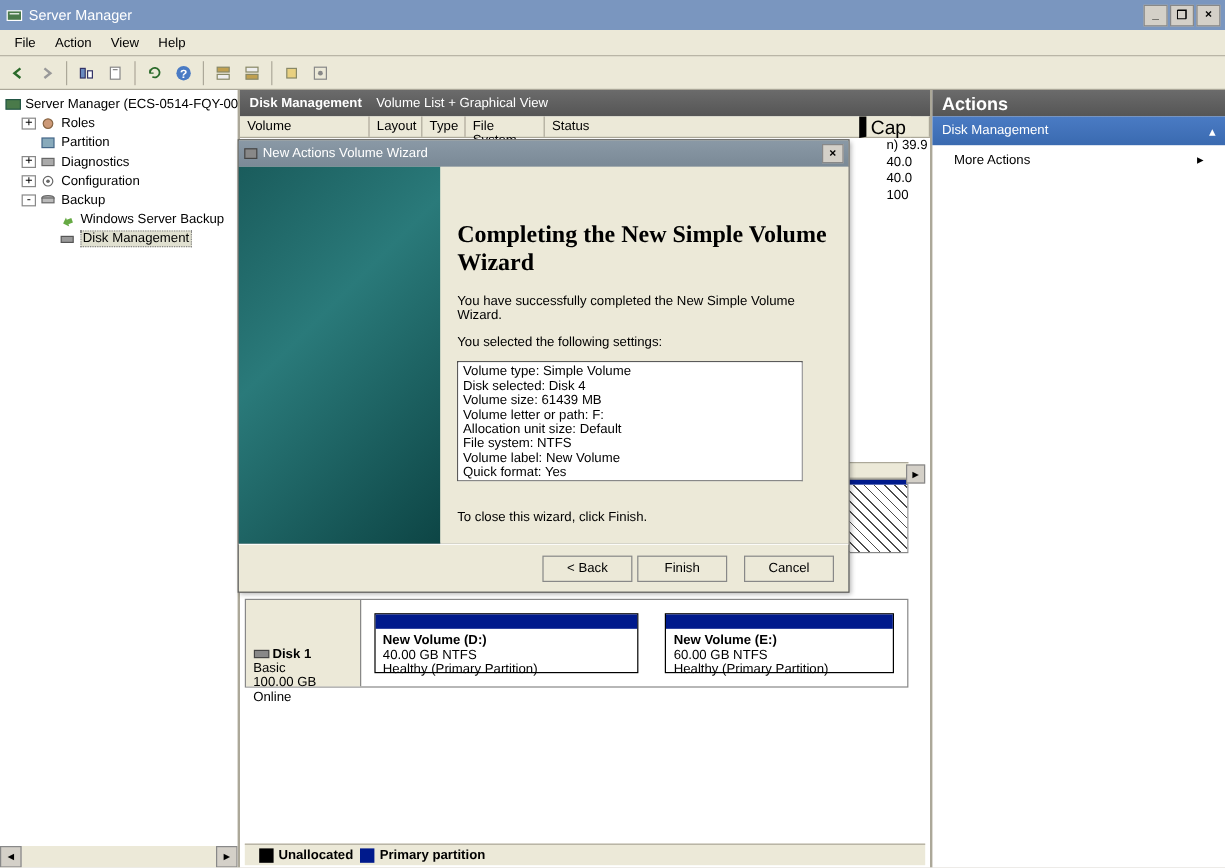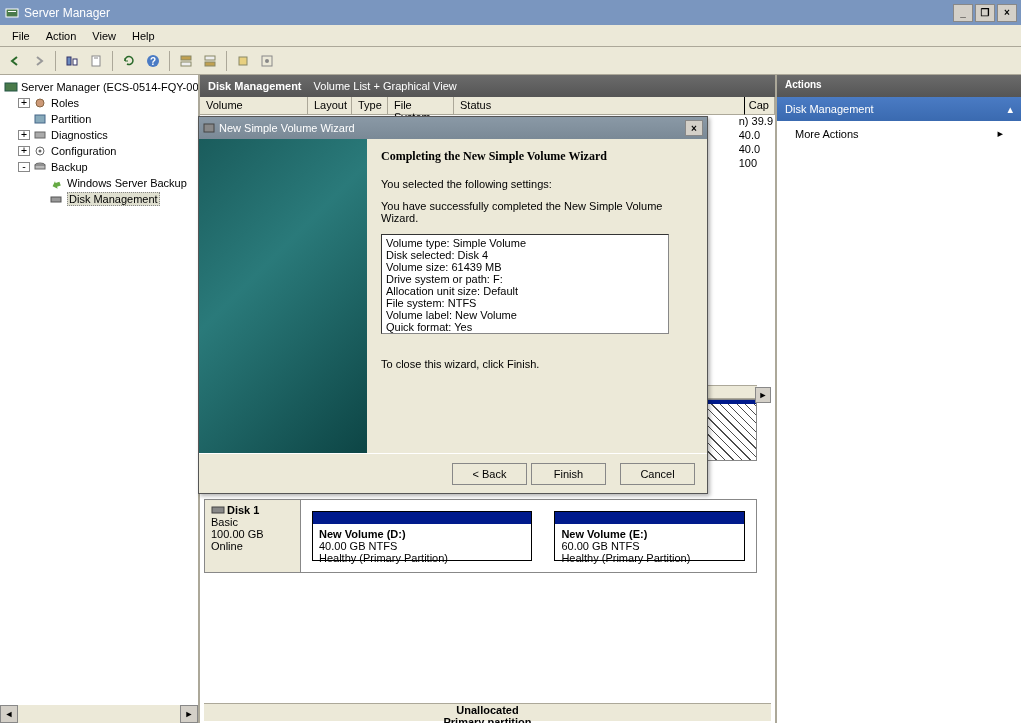--- a/index.html
+++ b/index.html
@@ -30,56 +30,56 @@
 .tnode .noexp { width:12px; margin-right:2px; }
 .tnode .nicon { width:16px; height:14px; margin-right:3px; display:inline-flex; align-items:center; justify-content:center;}
 .tnode.sel .lbl { background:#e0e0d0; border:1px dotted #888; padding:0 1px;}
 .indent0{padding-left:2px}.indent1{padding-left:16px}.indent2{padding-left:32px}
 
 .center { flex:1; background:#fff; position:relative; overflow:hidden;}
 .dm-header { height: 22px; background: linear-gradient(#6b6b6b,#555); color:#fff; display:flex; align-items:center; padding:0 8px; font-size:11px;}
 .dm-header .t { font-weight:bold; margin-right:12px;}
 .colhdr { height:18px; background:#ece9d8; border-bottom:1px solid #aca899; display:flex; font-size:11px;}
 .colhdr > div { border-right:1px solid #aca899; padding:2px 6px; }
-.capcol{ position:absolute; right:2px; top:22px; height:18px; background:#ece9d8; border-left:1px solid #000000; border-bottom:1px solid #aca899; padding:2px 4px; z-index:1; font-size:11px;}
+.capcol{ position:absolute; right:16px; top:22px; height:18px; background:#ece9d8; border-left:6px solid #000000; border-bottom:1px solid #aca899; padding:2px 4px; z-index:1; font-size:16px;}
 .caplist{ position:absolute; right:0; top:40px; font-size:11px; padding-right:2px; text-align:left; z-index:1; background:#fff;}
 .caplist div{height:14px;}
 .diskrow-icons{ position:absolute; left:4px; top:42px;}
 .diskrow-icons div{ height:14px; width:16px; display:flex; align-items:center;}
 .disk0-row{ height:66px; border:1px solid #888; display:flex; margin-bottom:2px;}
 .disk0-info{ width:96px; background:#ece9d8; border-right:1px solid #888; padding:4px 6px; font-size:11px;}
 .part-stripe{ height:4px; background:#001a8c;}
 .hatch{ flex:1; position:relative; background:#fff; overflow:hidden;}
 .hatch::before{content:"";position:absolute;inset:0;background:repeating-linear-gradient(45deg,#000 0,#000 1px,transparent 1px,transparent 6px);opacity:.7;}
 .disk1-row{ height:74px; border:1px solid #888; display:flex; background:#fff; }
 .disk1-info{ width:96px; background:#ece9d8; border-right:1px solid #888; padding:4px 6px; font-size:11px;}
 .partition{ flex:1; border:1px solid #000; margin:11px; padding:0;}
 .partition .pstripe{height:12px; background:#001a8c;}
 .partition .pbody{padding:4px 6px; font-size:11px;}
-.legend{ position:absolute; left:4px; bottom:2px; height:18px; border-top:1px solid #aca899; background:#ece9d8; right:4px; display:flex; align-items:center; padding:0 6px; font-size:11px; font-weight:bold;flex-direction:column;}
+.legend{ position:absolute; left:4px; bottom:2px; height:18px; border-top:1px solid #aca899; background:#ece9d8; right:4px; display:flex; align-items:center; padding:0 6px; font-size:11px; font-weight:bold;}
 .legend .sw{width:12px;height:12px;margin-right:4px;margin-left:6px;}
 .hscroll{position:absolute; left:0; right:0; bottom:0; height:18px; background:#ece9d8; display:flex;}
 .hscroll .thumb{flex:1;}
 .hscroll .sbtn{width:18px;border:1px solid #888;background:#d4d0c8;display:flex;align-items:center;justify-content:center;font-size:9px;}
 
 
 .actions { width: 246px; border-left:2px solid #aca899; background:#fff;}
-.actions .ahdr{height:22px; background:linear-gradient(#6b6b6b,#555); color:#fff; padding:4px 8px; font-weight:bold; font-size:10px;}
+.actions .ahdr{height:22px; background:linear-gradient(#6b6b6b,#555); color:#fff; padding:4px 8px; font-weight:bold; font-size:15px;}
 .actions .asub{height:24px; background:linear-gradient(#4a7bc4,#3a6ab0); color:#fff; padding:5px 8px; font-size:11px; display:flex; justify-content:space-between; align-items:center; cursor:pointer;}
 .actions .aitem{padding:6px 18px; font-size:11px; cursor:default;}
 
 
 .wizard{ position:absolute; left:198px; top:116px; width:510px; height:378px; background:#ece9d8; border:1px solid #555; box-shadow:2px 2px 4px rgba(0,0,0,.3); z-index:50;}
 .wiz-title{height:22px; background:linear-gradient(#8a99a6,#7a8996); color:#fff; display:flex; align-items:center; padding:0 4px; font-size:11px;}
 .wiz-title .spacer{flex:1;}
 .wiz-title .xbtn{width:18px;height:16px;background:#d4d0c8;border:1px solid #888;display:flex;align-items:center;justify-content:center;font-weight:bold;font-size:10px;color:#000;cursor:pointer;}
 .wiz-body{display:flex; height:314px;}
 .wiz-side{width:168px; background:linear-gradient(135deg,#1a5c5c 0%,#2a7a7a 40%,#0d4545 100%);}
 .wiz-main{flex:1; background:#ece9d8; padding:10px 14px; font-size:11px;}
-.wiz-main h2{font-size:12px; font-family:Tahoma; font-weight:bold; margin-bottom:14px;}
+.wiz-main h2{font-size:20px; font-family:Tahoma; font-weight:bold; margin-bottom:14px;margin-top:36px;}
 .wiz-main p{margin-bottom:10px;}
 .wiz-settings{ border:1px inset #888; background:#fff; height:100px; width:288px; overflow-y:scroll; padding:2px 4px; font-size:11px;}
 .wiz-btns{height:40px; display:flex; justify-content:flex-end; align-items:center; padding:0 12px; gap:4px; border-top:1px solid #fff; box-shadow: 0 -1px 0 #888;}
 .wiz-btns button{width:75px; height:22px; font-size:11px; background:#ece9d8; border:1px solid #888; cursor:pointer;}
 .wiz-btns button.gap{margin-left:10px;}
 .ptr{font-size:11px;}
 </style>
 </head>
 <body>
 
@@ -312,21 +312,21 @@
             <div style="flex:1;background:#fff;border-right:1px solid #888;"></div>
             <div class="hatch" style="width:40px;"></div>
           </div>
         </div>
       </div>
     </div>
 
     <div style="position:absolute; left:4px; right:18px; top:424px;">
       <div class="disk1-row">
         <div class="disk1-info">
-          <div style="display:flex;align-items:flex-end;">
+          <div style="display:flex;align-items:flex-end;margin-top:35px;">
               <svg width="14" height="12" style="margin-right:2px;">
                 <rect x="1" y="3" width="12" height="6" fill="#888" stroke="#444"></rect>
               </svg>
               <b>Disk 1</b>
             </div>
           <div>Basic</div>
           <div>100.00 GB</div>
           <div>Online</div>
         </div>
         <div class="partition" style="flex:0 0 40%;">
@@ -371,35 +371,35 @@
   </div>
 </div>
 
 <div class="wizard">
   <div class="wiz-title">
     <span style="width:16px;display:inline-flex;">
         <svg width="12" height="12">
           <rect x="1" y="2" width="10" height="8" fill="#888" stroke="#444"></rect>
         </svg>
       </span>
-    <span>New Simple Volume Wizard</span>
+    <span>New Actions Volume Wizard</span>
     <span class="spacer"></span>
     <div class="xbtn">×</div>
   </div>
   <div class="wiz-body">
     <div class="wiz-side"></div>
     <div class="wiz-main">
       <h2>Completing the New Simple Volume Wizard</h2>
+      <p class="ptr">You have successfully completed the New Simple Volume Wizard.</p>
       <p class="ptr">You selected the following settings:</p>
-      <p class="ptr">You have successfully completed the New Simple Volume Wizard.</p>
       <div class="wiz-settings">
         <div>Volume type: Simple Volume</div>
         <div>Disk selected: Disk 4</div>
         <div>Volume size: 61439 MB</div>
-        <div>Drive system or path: F:</div>
+        <div>Volume letter or path: F:</div>
         <div>Allocation unit size: Default</div>
         <div>File system: NTFS</div>
         <div>Volume label: New Volume</div>
         <div>Quick format: Yes</div>
       </div>
       <p class="ptr" style="margin-top:24px">To close this wizard, click Finish.</p>
     </div>
   </div>
   <div class="wiz-btns">
     <button>&lt; Back</button>

